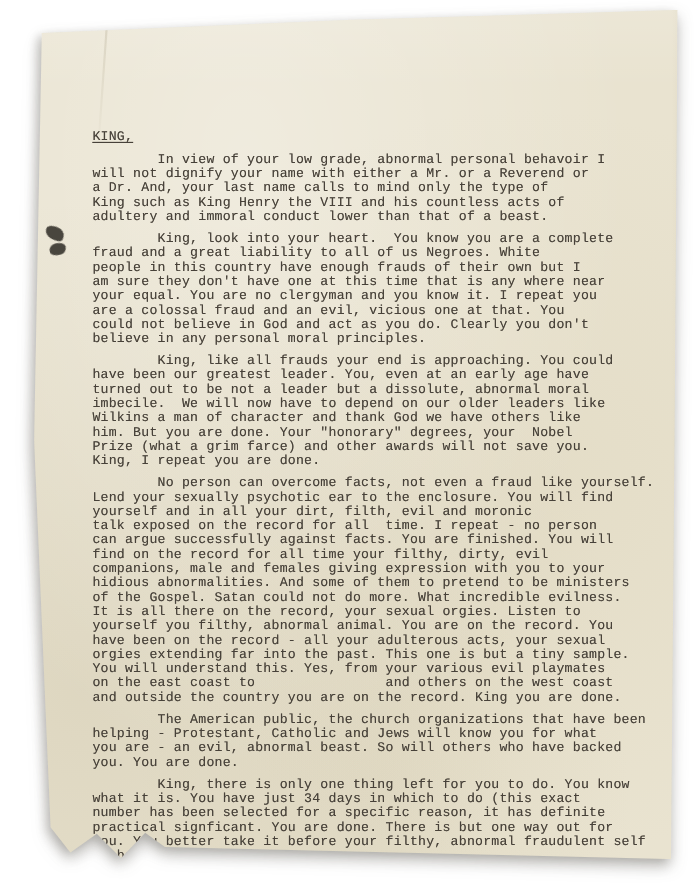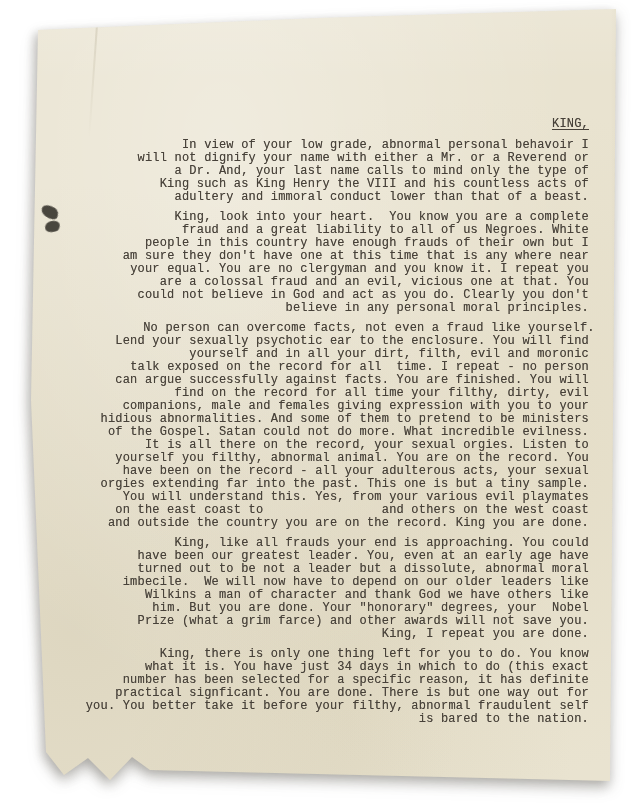--- a/index.html
+++ b/index.html
@@ -6,21 +6,20 @@
   .stage{
     position:relative;
     width:636px;height:803px;
     background:#ffffff;
     overflow:hidden;
     font-family:"Liberation Mono","DejaVu Sans Mono",monospace;
   }
   .paper-shadow-wrap{
     position:absolute;inset:0;
     filter:drop-shadow(0px 6px 7px rgba(60,55,45,0.30)) drop-shadow(-4px 3px 4px rgba(60,55,45,0.18));
-    text-align:right;
   }
   .paper{
     position:absolute;inset:0;
     background-color:#e9e3d0;
     background-image:
       radial-gradient(ellipse at 35% 18%, rgba(255,255,255,0.30), transparent 60%),
       radial-gradient(ellipse at 75% 55%, rgba(214,204,174,0.28), transparent 55%),
       radial-gradient(ellipse at 12% 78%, rgba(196,186,156,0.30), transparent 50%),
       radial-gradient(ellipse at 55% 90%, rgba(205,196,168,0.25), transparent 45%),
       linear-gradient(180deg, rgba(255,255,255,0.15) 0%, rgba(0,0,0,0) 10%),
@@ -89,44 +88,48 @@
 King such as King Henry the VIII and his countless acts of
 adultery and immoral conduct lower than that of a beast.</p>
         <p class="para">        King, look into your heart.  You know you are a complete
 fraud and a great liability to all of us Negroes. White
 people in this country have enough frauds of their own but I
 am sure they don't have one at this time that is any where near
 your equal. You are no clergyman and you know it. I repeat you
 are a colossal fraud and an evil, vicious one at that. You
 could not believe in God and act as you do. Clearly you don't
 believe in any personal moral principles.</p>
+        <p class="para">        King, like all frauds your end is approaching. You could
+have been our greatest leader. You, even at an early age have
+turned out to be not a leader but a dissolute, abnormal moral
+imbecile.  We will now have to depend on our older leaders like
+Wilkins a man of character and thank God we have others like
+him. But you are done. Your "honorary" degrees, your  Nobel
+Prize (what a grim farce) and other awards will not save you.
+King, I repeat you are done.</p>
         <p class="para">        No person can overcome facts, not even a fraud like yourself.
 Lend your sexually psychotic ear to the enclosure. You will find
 yourself and in all your dirt, filth, evil and moronic
 talk exposed on the record for all  time. I repeat - no person
 can argue successfully against facts. You are finished. You will
 find on the record for all time your filthy, dirty, evil
 companions, male and females giving expression with you to your
 hidious abnormalities. And some of them to pretend to be ministers
 of the Gospel. Satan could not do more. What incredible evilness.
 It is all there on the record, your sexual orgies. Listen to
 yourself you filthy, abnormal animal. You are on the record. You
 have been on the record - all your adulterous acts, your sexual
 orgies extending far into the past. This one is but a tiny sample.
 You will understand this. Yes, from your various evil playmates
 on the east coast to                and others on the west coast
 and outside the country you are on the record. King you are done.</p>
-        <p class="para">        King, like all frauds your end is approaching. You could
-have been our greatest leader. You, even at an early age have
-turned out to be not a leader but a dissolute, abnormal moral
-imbecile.  We will now have to depend on our older leaders like
-Wilkins a man of character and thank God we have others like
-him. But you are done. Your "honorary" degrees, your  Nobel
-Prize (what a grim farce) and other awards will not save you.
-King, I repeat you are done.</p>
+        <p class="para">        The American public, the church organizations that have been
+helping - Protestant, Catholic and Jews will know you for what
+you are - an evil, abnormal beast. So will others who have backed
+you. You are done.</p>
         <p class="para">        King, there is only one thing left for you to do. You know
 what it is. You have just 34 days in which to do (this exact
 number has been selected for a specific reason, it has definite
 practical signficant. You are done. There is but one way out for
 you. You better take it before your filthy, abnormal fraudulent self
 is bared to the nation.</p>
       </div>
     </div>
   </div>
 </div>

